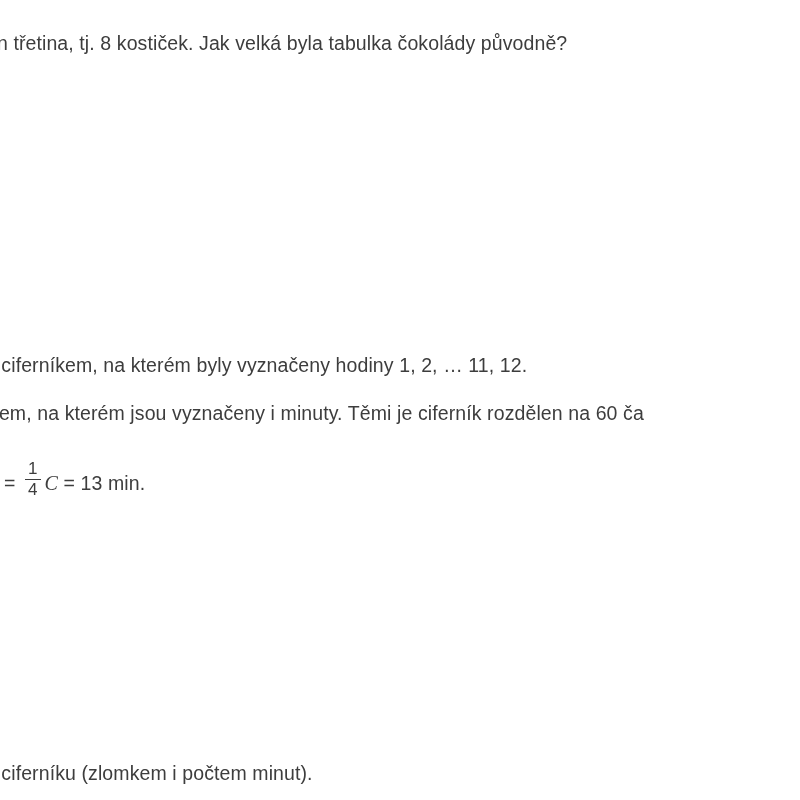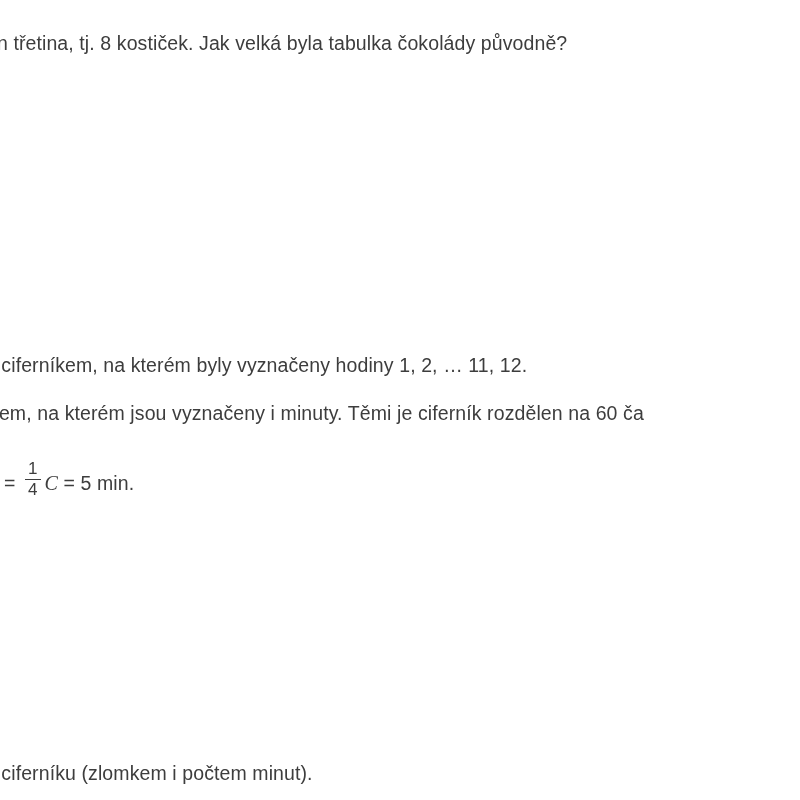--- a/index.html
+++ b/index.html
@@ -75,18 +75,18 @@
 
 <div class="page">
 
   <div class="line l-1">en třetina, tj. 8 kostiček. Jak velká byla tabulka čokolády původně?</div>
 
   <div class="line l-2">s ciferníkem, na kterém byly vyznačeny hodiny 1, 2, … 11, 12.</div>
 
   <div class="line l-3">rníkem, na kterém jsou vyznačeny i minuty. Těmi je ciferník rozdělen na 60 ča</div>
 
   <div class="line l-4">
-    <span>drá = </span><span class="frac"><span class="num">1</span><span class="bar"></span><span class="den">4</span></span><span class="ital">C</span><span> = 5  min.</span>
+    <span>drá = </span><span class="frac"><span class="num">1</span><span class="bar"></span><span class="den">4</span></span><span class="ital">C</span><span> = 13  min.</span>
   </div>
 
   <div class="line l-5">y ciferníku (zlomkem i počtem minut).</div>
 
 </div>
 
 </body></html>

